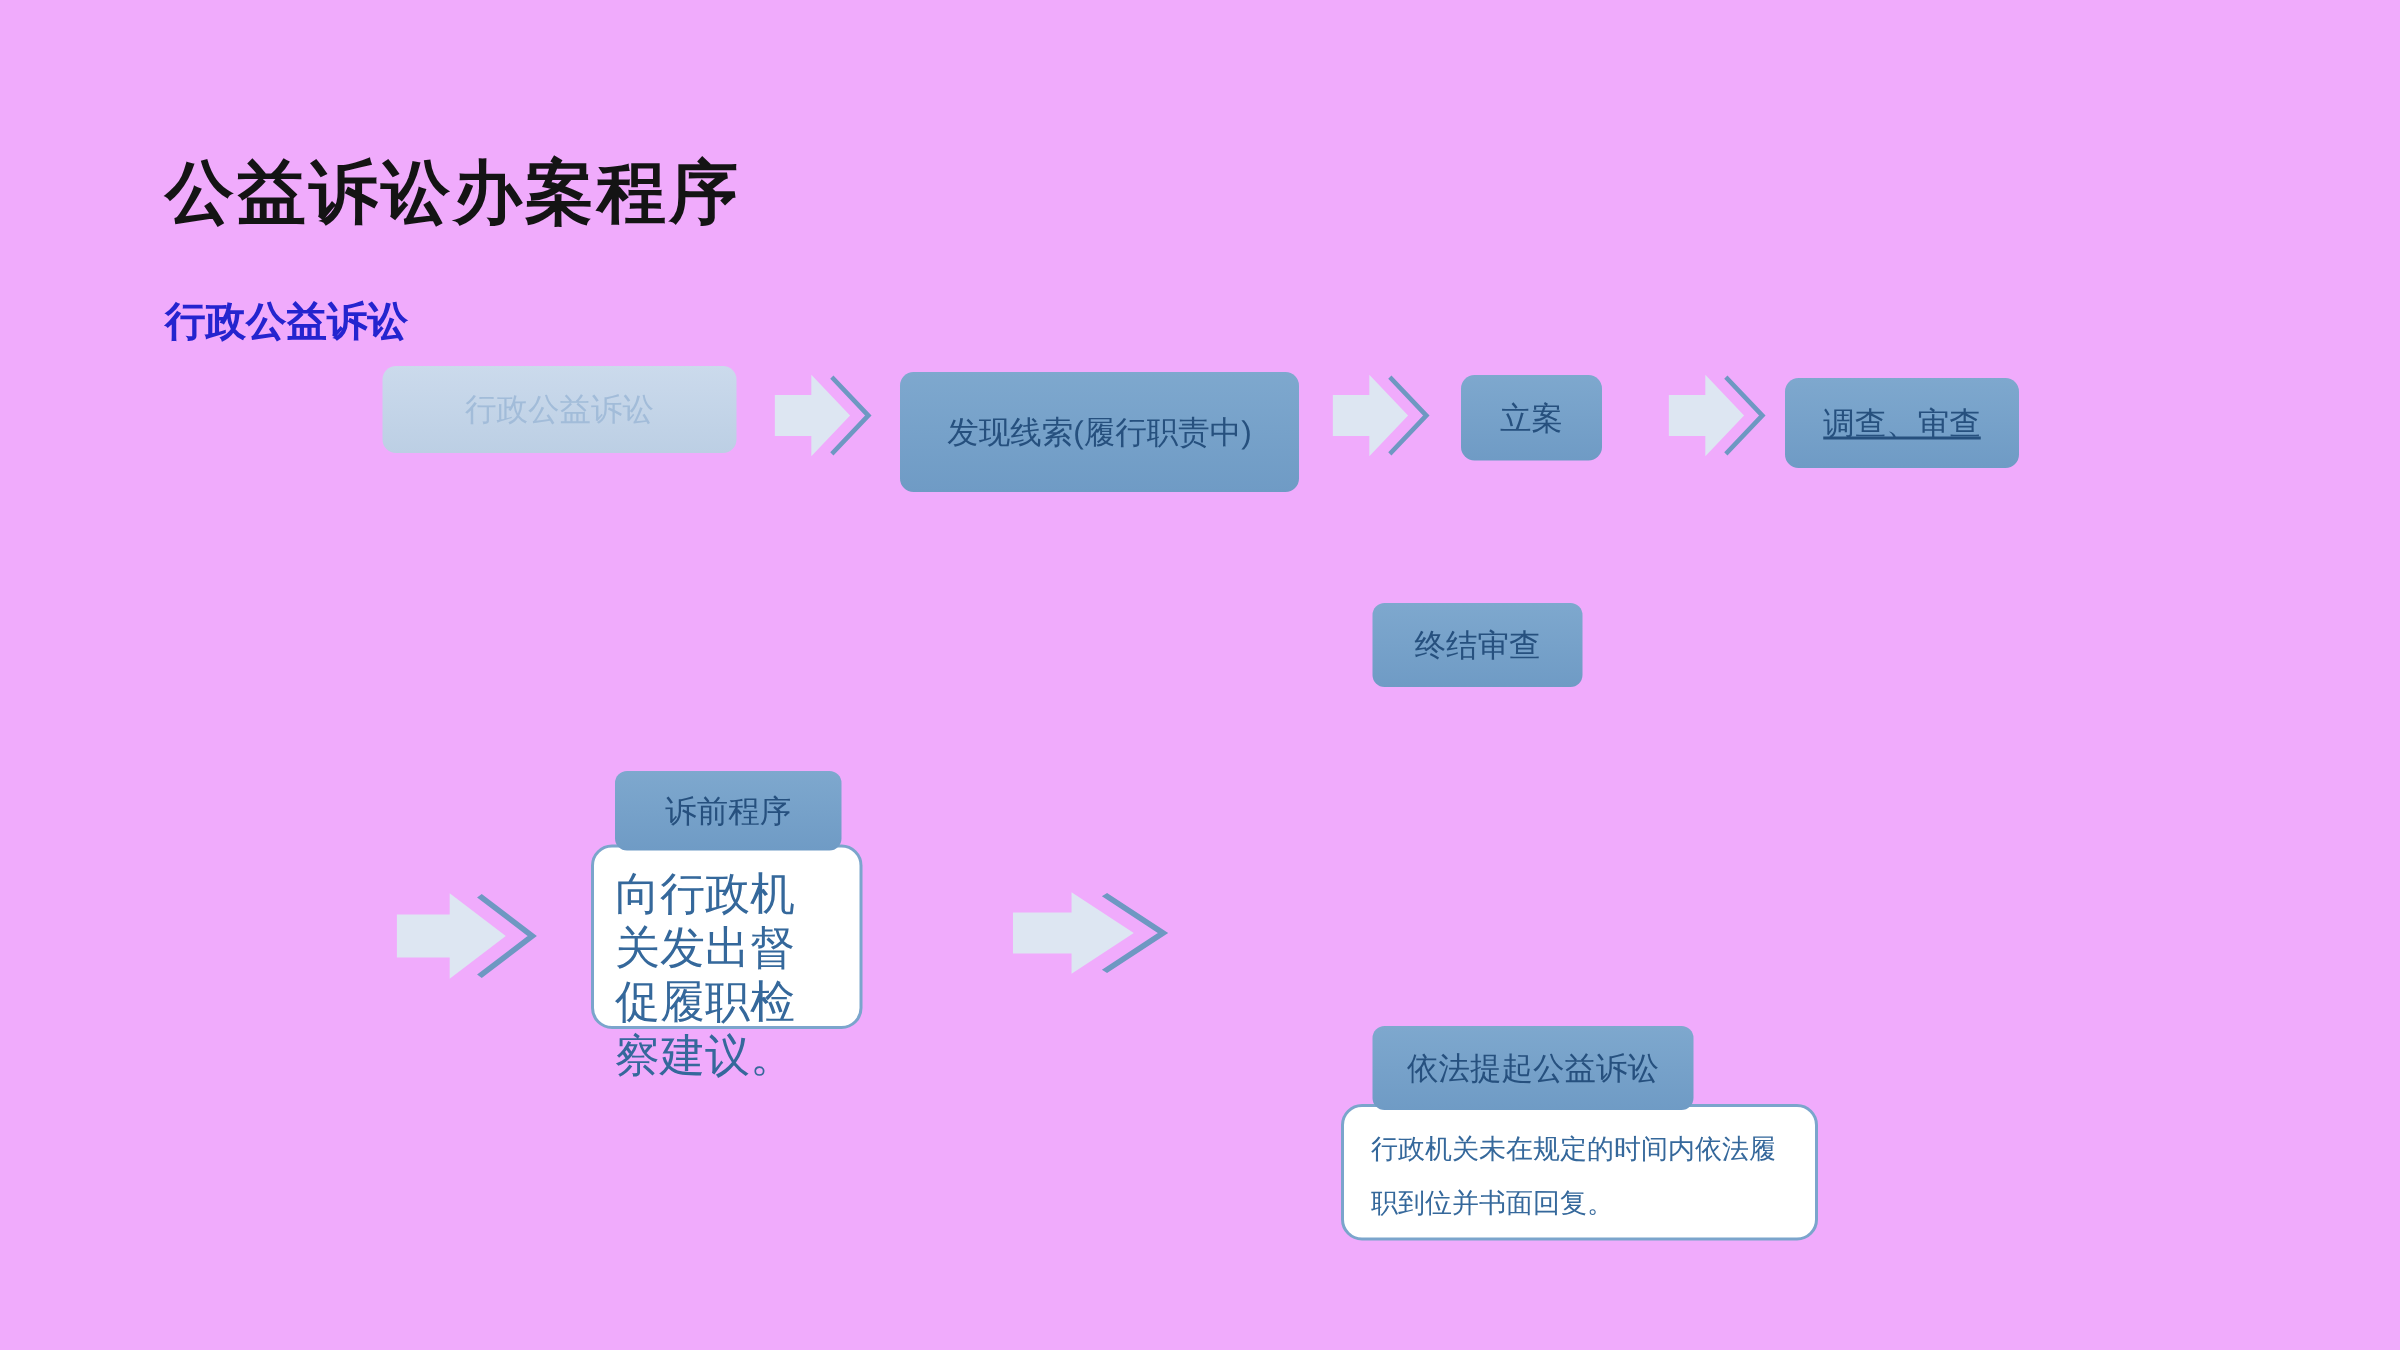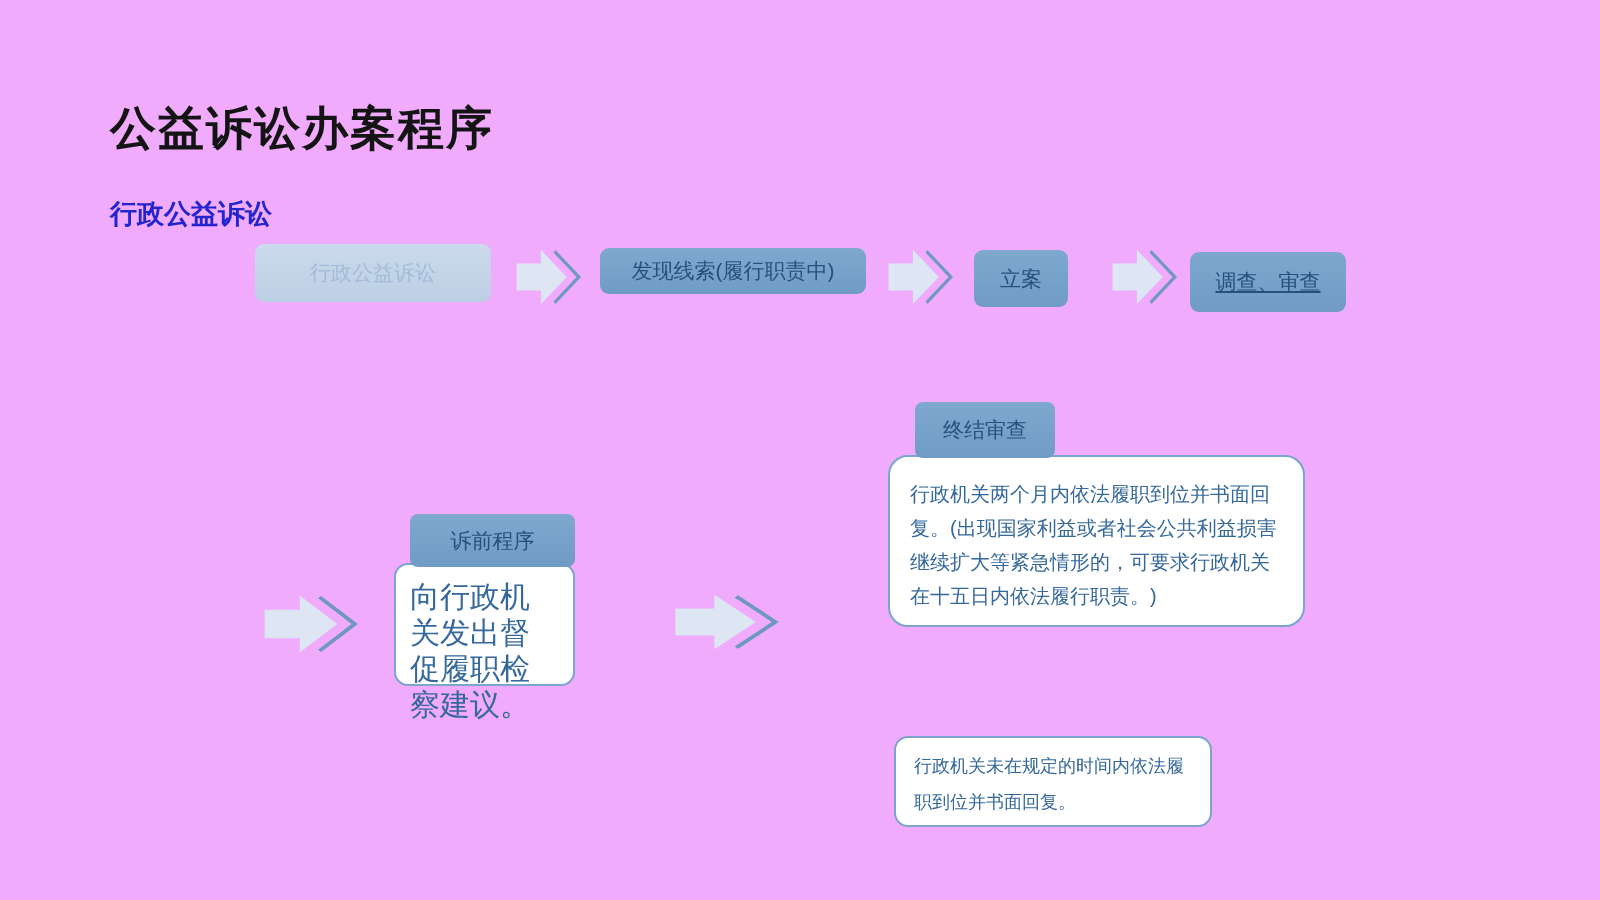--- a/index.html
+++ b/index.html
@@ -35,21 +35,21 @@
 
   <div class="step faded" style="left:255px; top:244px; width:236px; height:58px;">行政公益诉讼</div>
 
   <div class="arrow" style="left:512px; top:237px; width:76px; height:80px;">
     <svg viewBox="0 0 100 100" preserveAspectRatio="none" aria-hidden="true">
       <path d="M6 33 L38 33 L38 16 L72 50 L38 84 L38 67 L6 67 Z" fill="#dde6f2"></path>
       <path d="M56 18 L88 50 L56 82" fill="none" stroke="#6e98c2" stroke-width="4"></path>
     </svg>
   </div>
 
-  <div class="step" style="left:600px; top:248px; width:266px; height:46px;">发现线索(履行职责中)</div>
+  <div class="step" style="left:600px; top:248px; width:266px; height:80px;">发现线索(履行职责中)</div>
 
   <div class="arrow" style="left:884px; top:237px; width:76px; height:80px;">
     <svg viewBox="0 0 100 100" preserveAspectRatio="none" aria-hidden="true">
       <path d="M6 33 L38 33 L38 16 L72 50 L38 84 L38 67 L6 67 Z" fill="#dde6f2"></path>
       <path d="M56 18 L88 50 L56 82" fill="none" stroke="#6e98c2" stroke-width="4"></path>
     </svg>
   </div>
 
   <div class="step" style="left:974px; top:250px; width:94px; height:57px;">立案</div>
 
@@ -62,34 +62,33 @@
 
   <div class="step" style="left:1190px; top:252px; width:156px; height:60px;text-decoration:underline;">调查、审查</div>
 
   <div class="arrow" style="left:258px; top:582px; width:110px; height:84px;">
     <svg viewBox="0 0 100 100" preserveAspectRatio="none" aria-hidden="true">
       <path d="M6 33 L38 33 L38 16 L72 50 L38 84 L38 67 L6 67 Z" fill="#dde6f2"></path>
       <path d="M56 18 L88 50 L56 82" fill="none" stroke="#6e98c2" stroke-width="4"></path>
     </svg>
   </div>
 
-  <div class="step header" style="left:410px; top:514px; width:165px; height:53px;">诉前程序</div>
+  <div class="step header" style="left:410px; top:514px; width:151px; height:53px;">诉前程序</div>
 
   <div class="panel" style="left:394px; top:563px; width:181px; height:123px;
                             font-size:30px; line-height:36px; padding:14px 14px;">向行政机关发出督促履职检察建议。</div>
 
   <div class="arrow" style="left:668px; top:582px; width:122px; height:80px;">
     <svg viewBox="0 0 100 100" preserveAspectRatio="none" aria-hidden="true">
       <path d="M6 33 L38 33 L38 16 L72 50 L38 84 L38 67 L6 67 Z" fill="#dde6f2"></path>
       <path d="M56 18 L88 50 L56 82" fill="none" stroke="#6e98c2" stroke-width="4"></path>
     </svg>
   </div>
 
   <div class="step header" style="left:915px; top:402px; width:140px; height:56px;">终结审查</div>
 
-  <div class="panel big" style="left:888px; top:455px; width:417px; height:172px;
-                                font-size:20px; line-height:34px; padding:20px 20px;">行政机关两个月内依法履职到位并书面回复。(出现国家利益或者社会公共利益损害继续扩大等紧急情形的，可要求行政机关在十五日内依法履行职责。)</div>
 
+  <div class="step header" style="left:915px; top:684px; width:214px; height:56px;">依法提起公益诉讼</div>
 
   <div class="panel" style="left:894px; top:736px; width:318px; height:91px;
                             font-size:18px; line-height:36px; padding:10px 18px;">行政机关未在规定的时间内依法履职到位并书面回复。</div>
 
 </div>
 
 </body></html>

